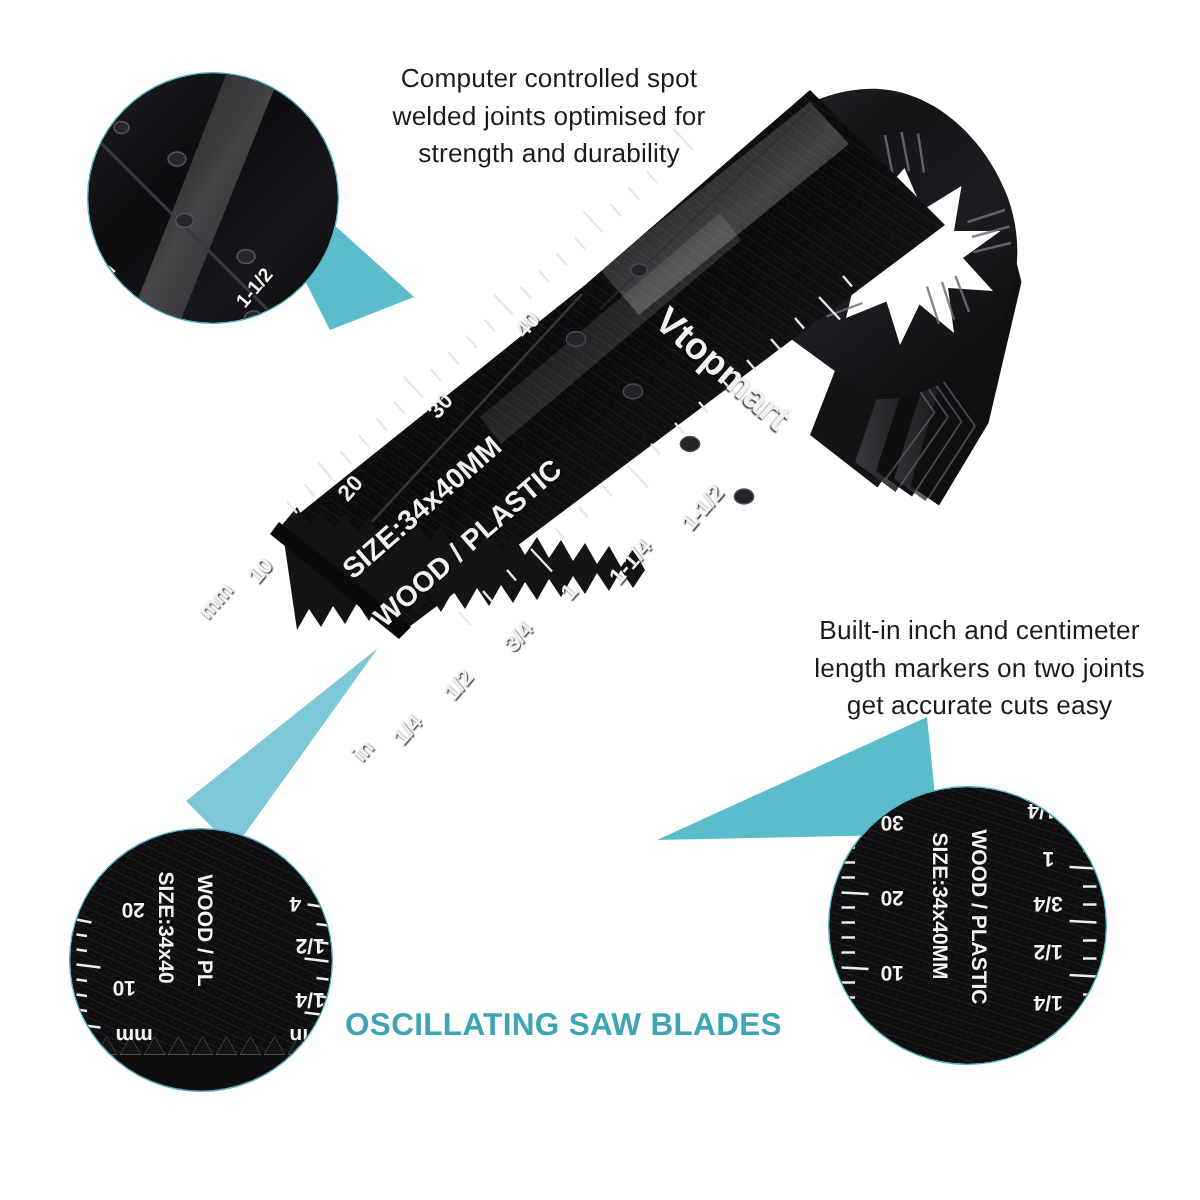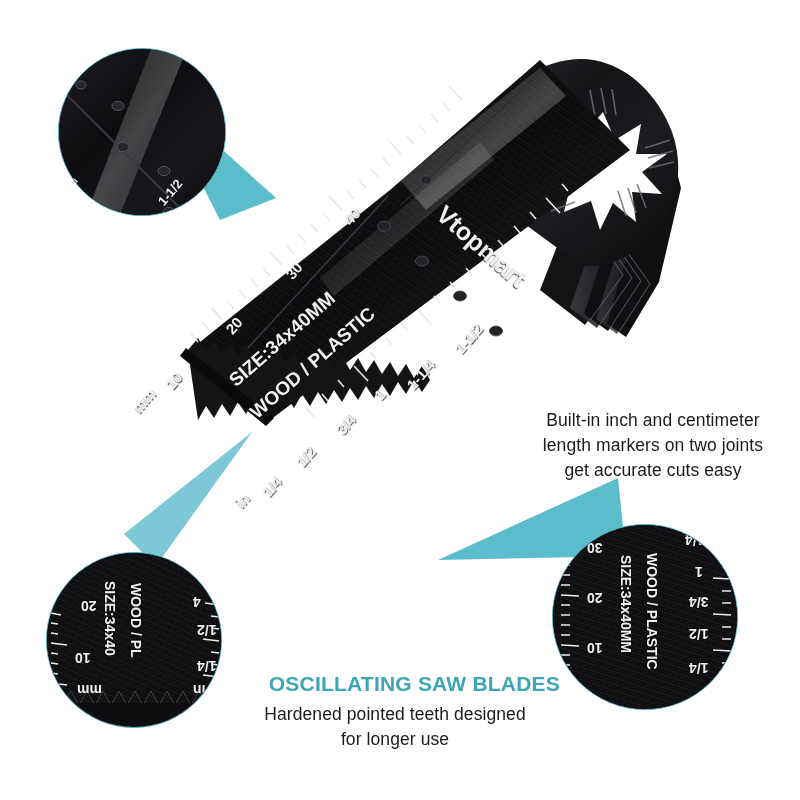--- a/index.html
+++ b/index.html
@@ -22,21 +22,21 @@
     letter-spacing:.005em;
     white-space:pre-line;
   }
   #txt-weld  { left:232px; top:40px;  width:268px; }
   #txt-ruler { left:522px; top:408px; width:262px; }
   #txt-teeth { left:230px; top:702px; width:330px; }
 
   .headline {
     position:absolute;
     left:230px; top:672px; width:330px;
-    text-align:right;
+    text-align:left;
     color:#3da5b6;
     font-size:21px;
     font-weight:700;
     letter-spacing:.01em;
   }
 
   
   .wedge { position:absolute; }
 
   
@@ -459,23 +459,24 @@
       </div>
       <div style="position:absolute; left:136px; top:100px; transform:rotate(180deg);">
         <span class="lbl" style="font-size:14px; position:relative;">1/2</span>
       </div>
       <div style="position:absolute; left:136px; top:134px; transform:rotate(180deg);">
         <span class="lbl" style="font-size:14px; position:relative;">1/4</span>
       </div>
     </div>
   </div>
 
+  <div class="callout-text" id="txt-weld">Computer controlled spot
+welded joints optimised for
+strength and durability</div>
 
   <div class="callout-text" id="txt-ruler">Built-in inch and centimeter
 length markers on two joints
 get accurate cuts easy</div>
 
   <div class="headline">OSCILLATING SAW BLADES</div>
 
-  <div class="callout-text" id="txt-teeth">Hardened pointed teeth designed
-for longer use</div>
 
 </div>
 
 </body></html>

